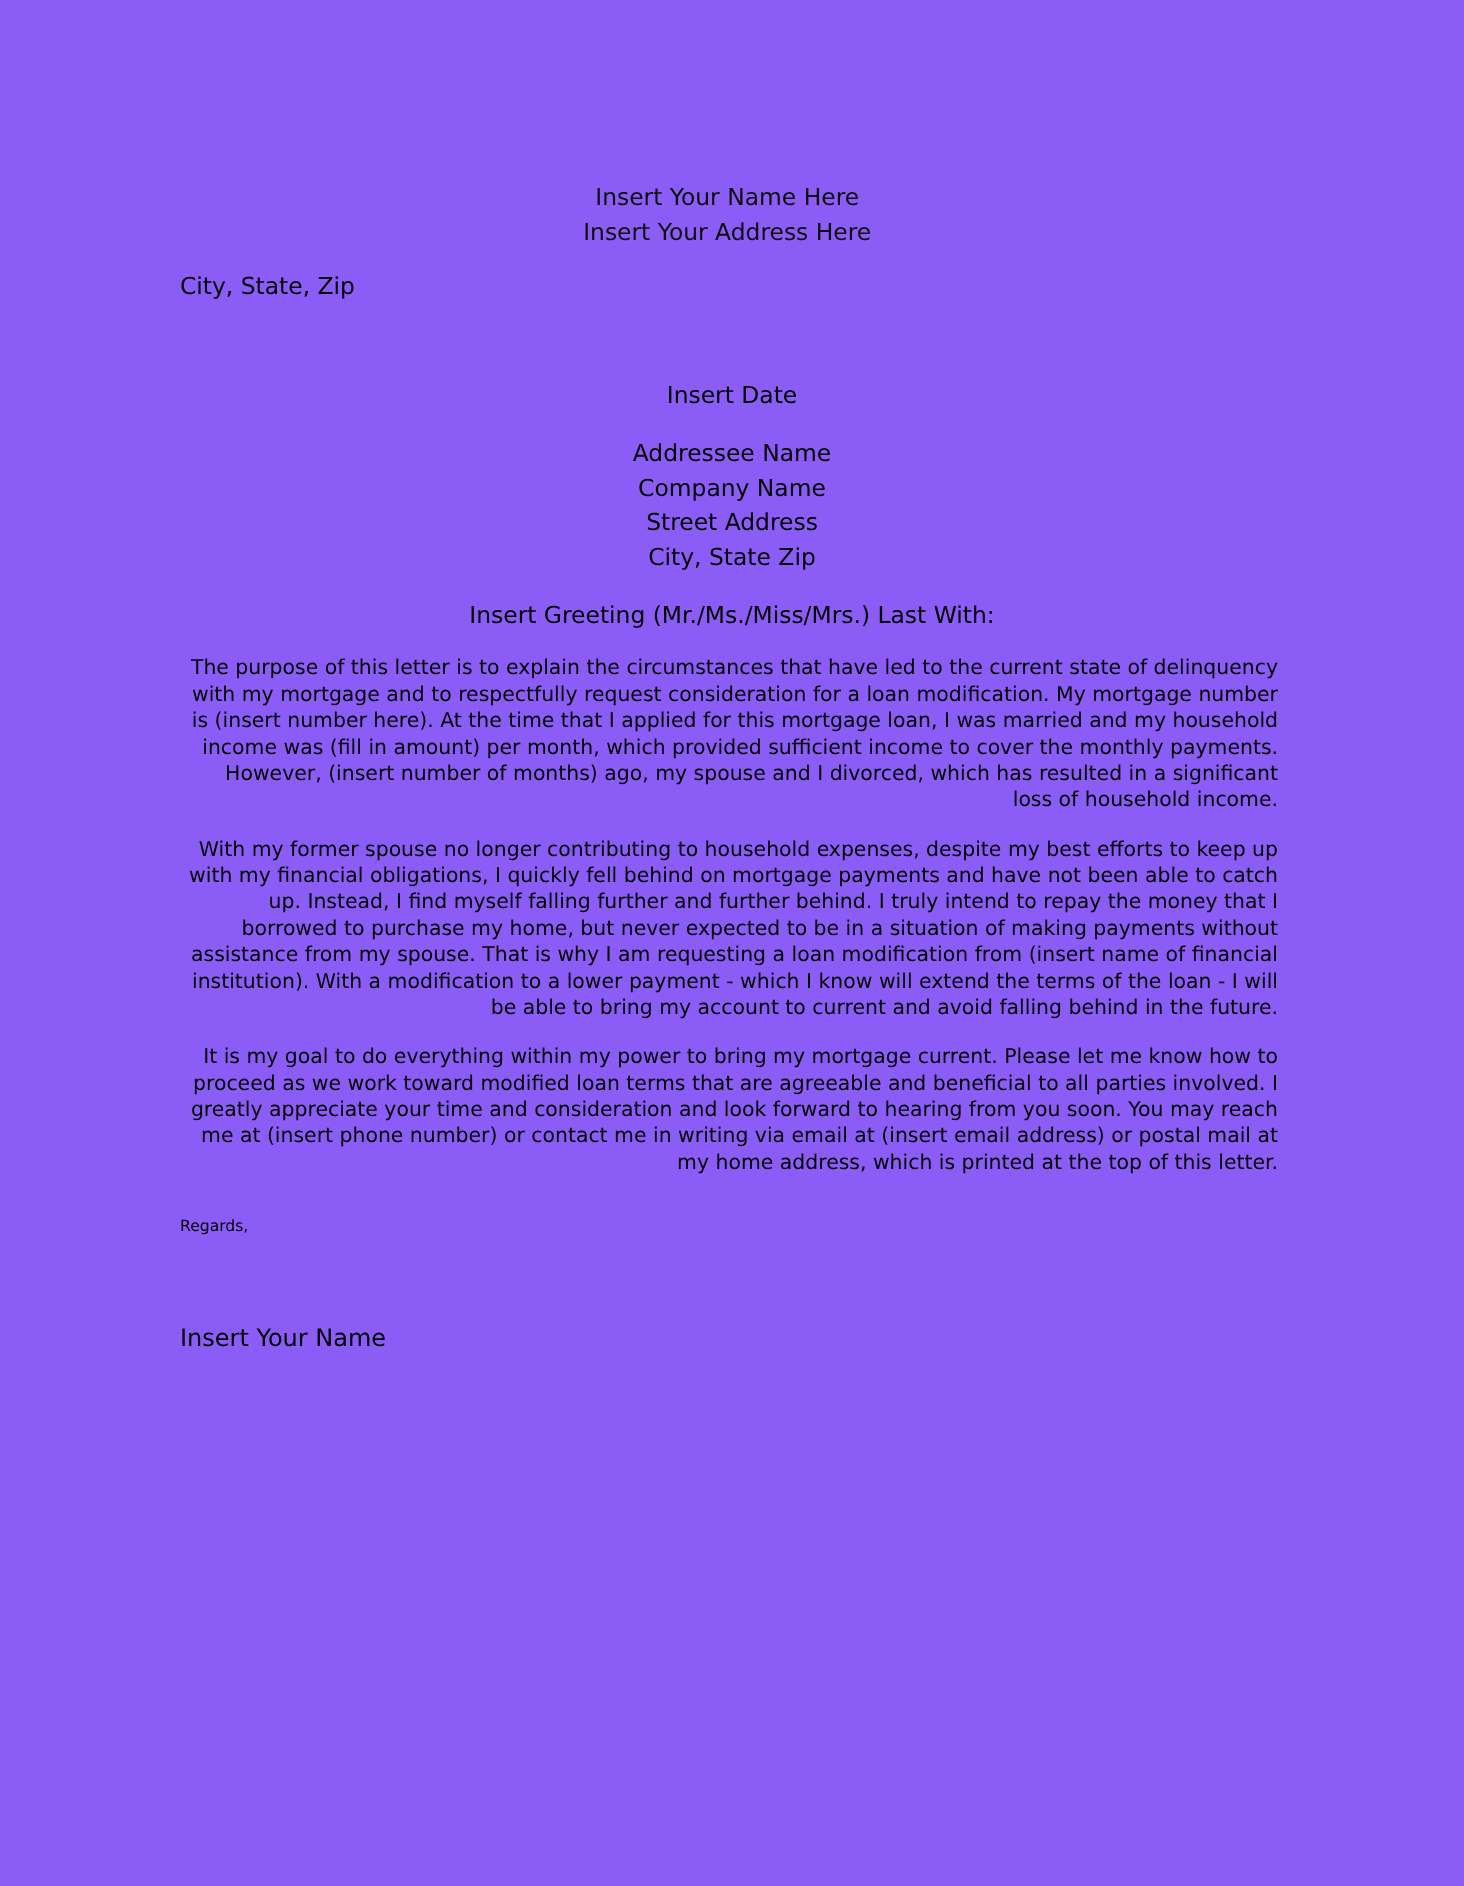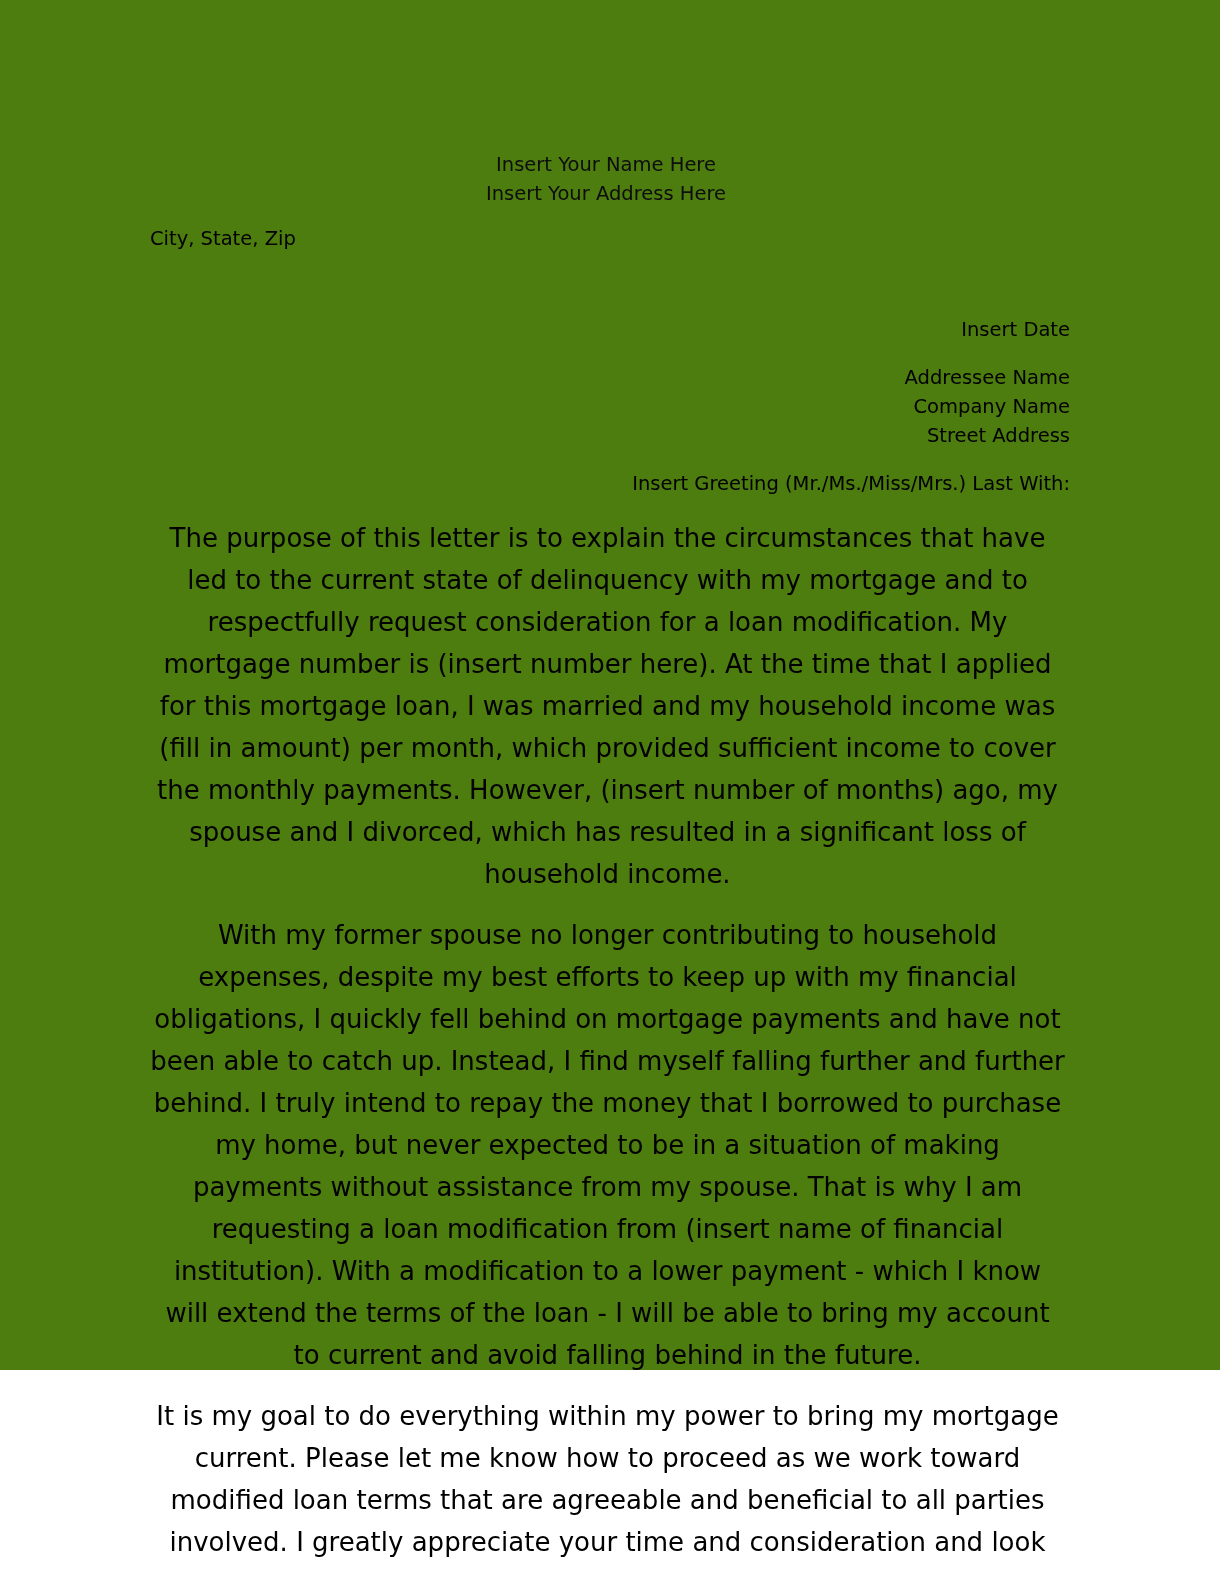--- a/index.html
+++ b/index.html
@@ -10,22 +10,22 @@
   body {
     width: 1220px;
     height: 1572px;
     font-family: "DejaVu Sans", sans-serif;
     color: #000000;
     overflow: hidden;
   }
   .page {
     position: relative;
     width: 1220px;
-    height: 1370px;
-    background: #4d7c0f;
+    height: 1572px;
+    background: #8b5cf6;
     box-sizing: border-box;
     padding: 150px 150px 0 150px;
   }
   .letterhead {
     text-align: center;
     margin-left: -8px;
   }
   .letterhead-line {
     font-size: 19.5px;
     line-height: 29px;
@@ -36,36 +36,36 @@
     line-height: 29px;
     text-align: left;
     margin-top: 16px;
   }
   .spacer-lg {
     height: 62px;
   }
   .block {
     font-size: 19.5px;
     line-height: 29px;
-    text-align: right;
+    text-align: center;
   }
   .block-line {
     display: block;
   }
   .gap-para {
     height: 19px;
   }
   .gap-small {
     height: 19px;
   }
   p.body-para {
-    font-size: 26px;
-    line-height: 42px;
+    font-size: 17px;
+    line-height: 22px;
     margin: 0 0 19px 0;
-    text-align: center;
+    text-align: right;
     max-width: 915px;
   }
   .regards {
     font-size: 13px;
     line-height: 29px;
     margin-top: 28px;
   }
   .signature-gap {
     height: 64px;
   }
@@ -89,20 +89,21 @@
   <div class="spacer-lg"></div>
 
   <div class="block">Insert Date</div>
 
   <div class="gap-para"></div>
 
   <div class="block">
     <span class="block-line">Addressee Name</span>
     <span class="block-line">Company Name</span>
     <span class="block-line">Street Address</span>
+    <span class="block-line">City, State Zip</span>
   </div>
 
   <div class="gap-small"></div>
 
   <div class="block">Insert Greeting (Mr./Ms./Miss/Mrs.) Last With:</div>
 
   <div class="gap-small"></div>
 
   <p class="body-para">The purpose of this letter is to explain the circumstances that have led to the current state of delinquency with my mortgage and to respectfully request consideration for a loan modification. My mortgage number is (insert number here). At the time that I applied for this mortgage loan, I was married and my household income was (fill in amount) per month, which provided sufficient income to cover the monthly payments. However, (insert number of months) ago, my spouse and I divorced, which has resulted in a significant loss of household income.</p>
   <p class="body-para">With my former spouse no longer contributing to household expenses, despite my best efforts to keep up with my financial obligations, I quickly fell behind on mortgage payments and have not been able to catch up. Instead, I find myself falling further and further behind. I truly intend to repay the money that I borrowed to purchase my home, but never expected to be in a situation of making payments without assistance from my spouse. That is why I am requesting a loan modification from (insert name of financial institution). With a modification to a lower payment  - which I know will extend the terms of the loan  - I will be able to bring my account to current and avoid falling behind in the future.</p>

